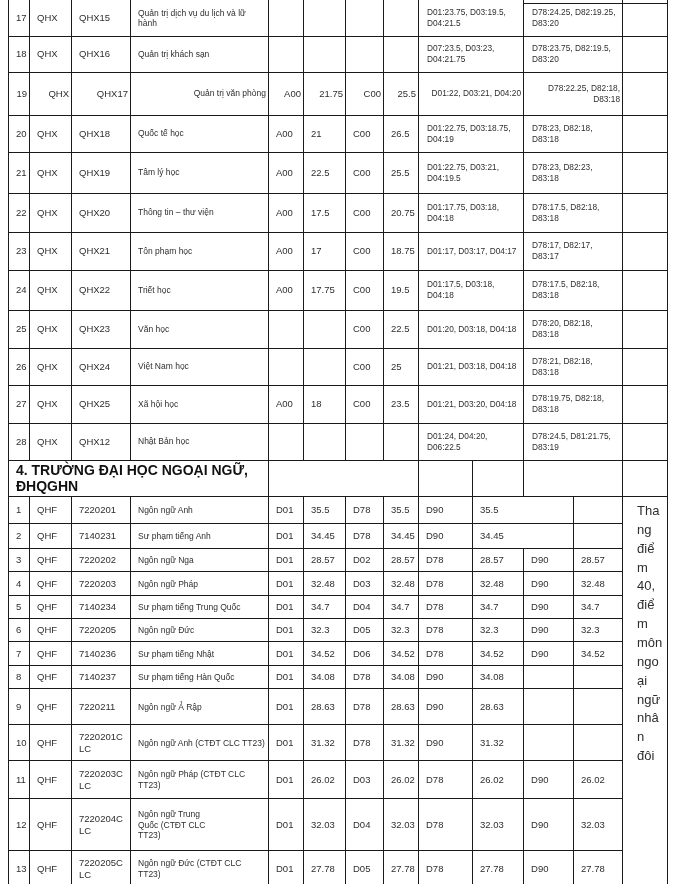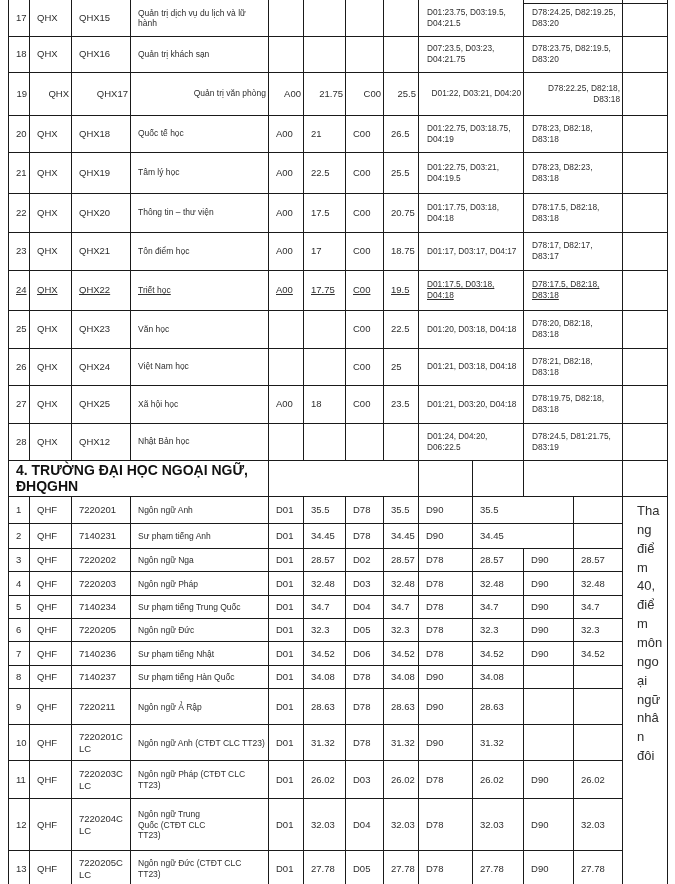--- a/index.html
+++ b/index.html
@@ -132,30 +132,30 @@
         <td colspan="2" class="gp">D01:17.75, D03:18,
 D04:18</td>
         <td colspan="2" class="gp">D78:17.5, D82:18,
 D83:18</td>
         <td></td>
       </tr>
       <tr style="height: 38px;">
         <td>23</td>
         <td>QHX</td>
         <td>QHX21</td>
-        <td class="nm">Tôn điểm học</td>
+        <td class="nm">Tôn phạm học</td>
         <td>A00</td>
         <td>17</td>
         <td>C00</td>
         <td>18.75</td>
         <td colspan="2" class="gp">D01:17, D03:17, D04:17</td>
         <td colspan="2" class="gp">D78:17, D82:17, D83:17</td>
         <td></td>
       </tr>
-      <tr style="height: 40px; text-decoration: underline;">
+      <tr style="height: 40px;">
         <td>24</td>
         <td>QHX</td>
         <td>QHX22</td>
         <td class="nm">Triết học</td>
         <td>A00</td>
         <td>17.75</td>
         <td>C00</td>
         <td>19.5</td>
         <td colspan="2" class="gp">D01:17.5, D03:18, D04:18</td>
         <td colspan="2" class="gp">D78:17.5, D82:18,

